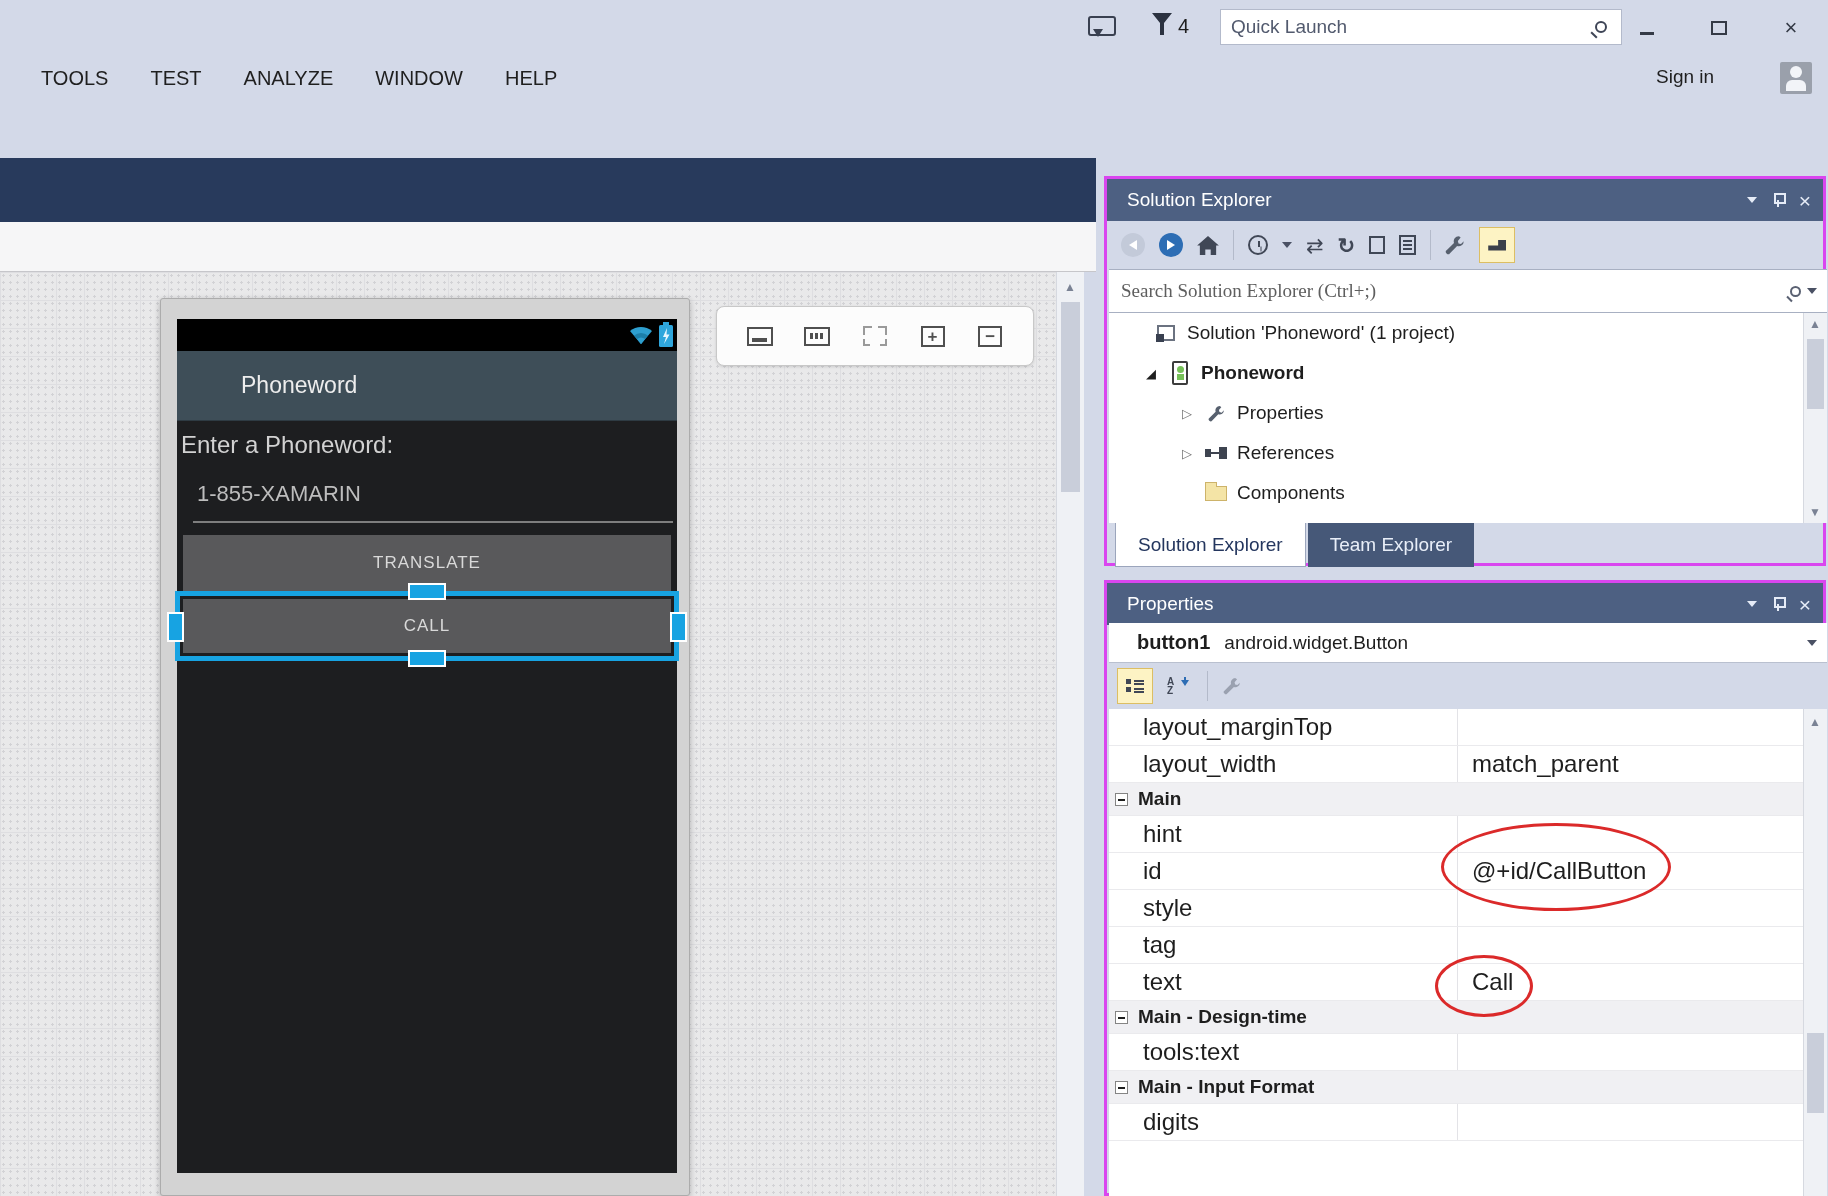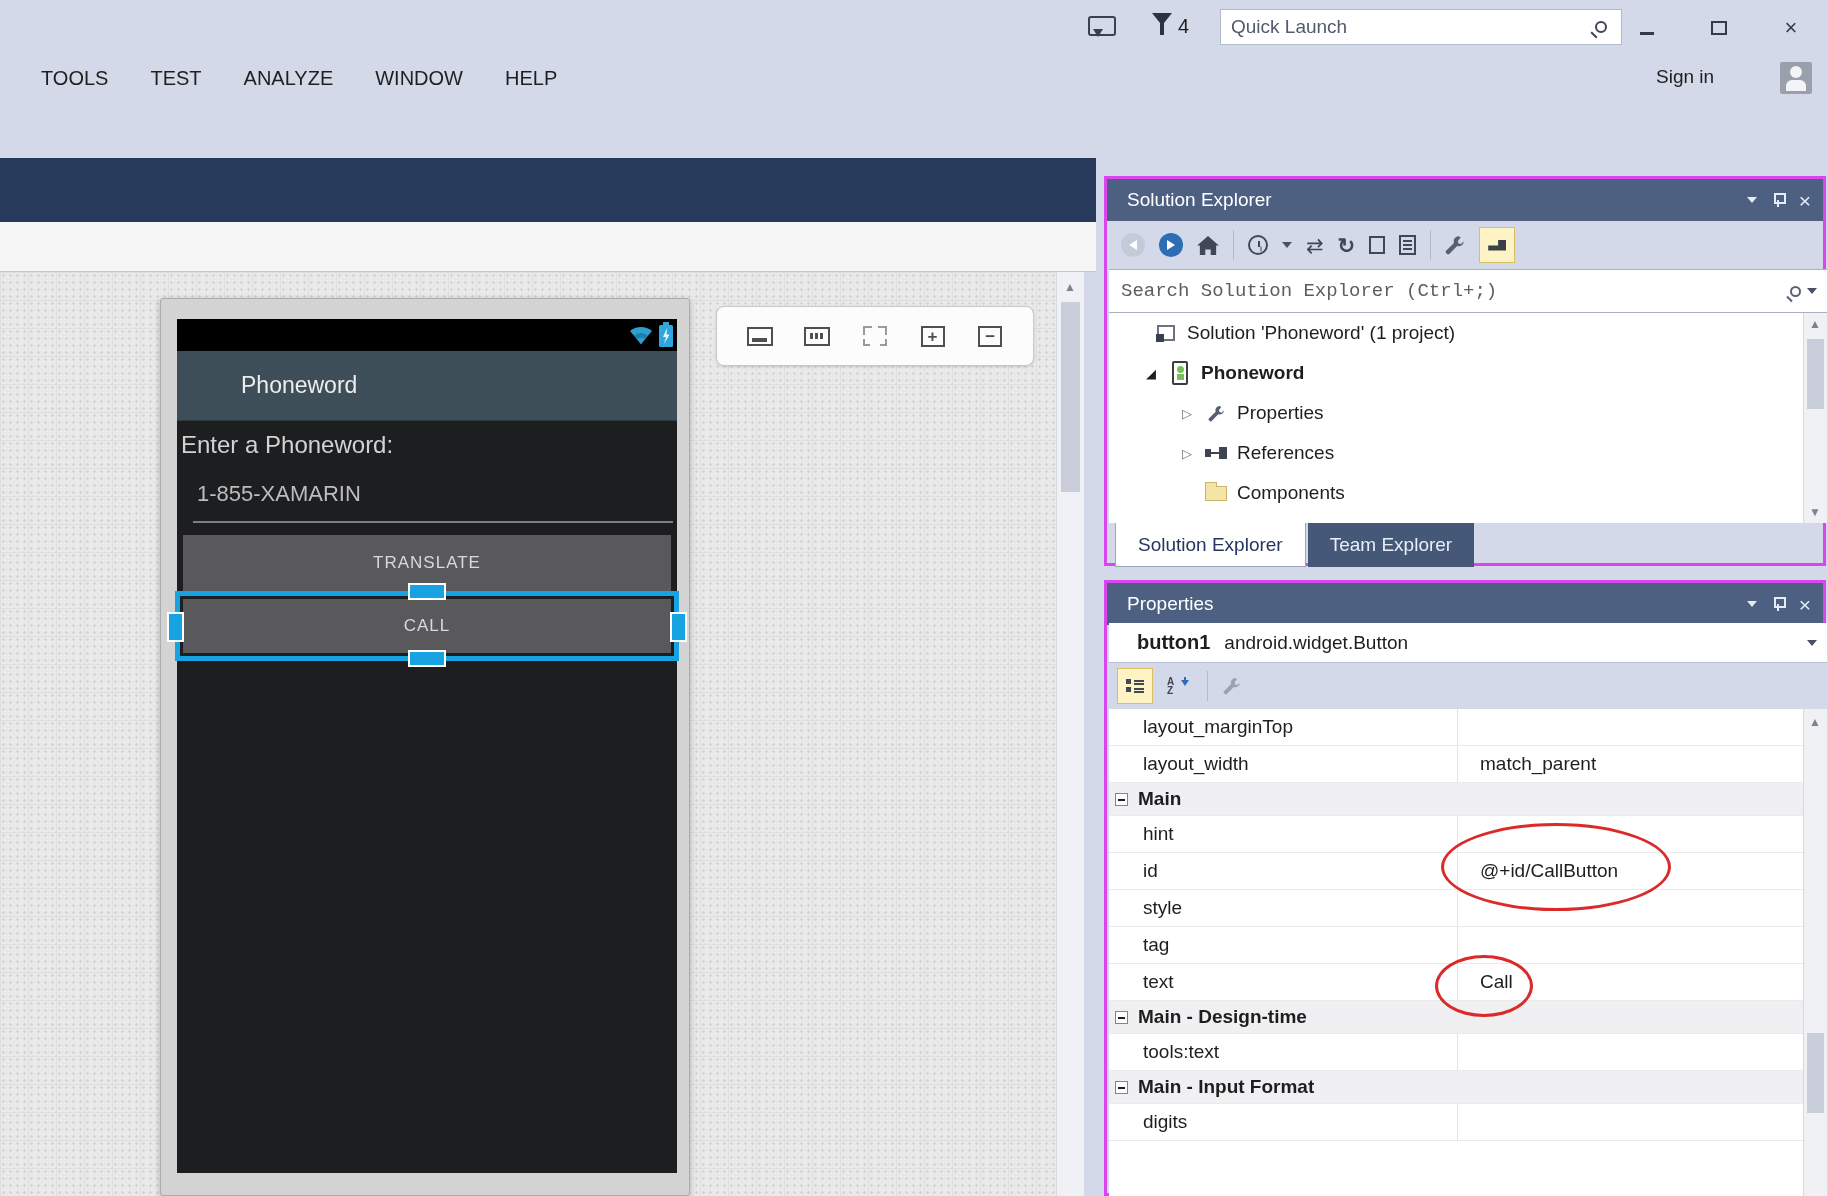--- a/index.html
+++ b/index.html
@@ -158,21 +158,21 @@
   .icon-clock { width:20px; height:20px; border:2px solid #404756; border-radius:50%; position:relative; }
   .icon-clock:after { content:""; position:absolute; left:8px; top:4px; width:2px; height:6px; background:#404756; box-shadow:2px 5px 0 -0.5px #404756; }
   .glyph-txt { font-size:21px; color:#404756; line-height:1; }
   .icon-copydocs { width:16px; height:18px; border:2px solid #404756; position:relative; background:#D3D9E8; }
   .icon-copydocs:before { content:""; position:absolute; left:3px; top:-7px; width:14px; height:16px; border:2px solid #404756; background:#D3D9E8; z-index:-1; }
   .icon-previewdocs { width:17px; height:20px; border:2px solid #404756; position:relative; }
   .icon-previewdocs:after { content:""; position:absolute; left:2px; top:3px; width:9px; height:2px; background:#404756; box-shadow:0 4px 0 #404756, 0 8px 0 #404756; }
   .yellow-btn { width:36px; height:36px; background:#FDF3C4; border:1px solid #DCBE63; display:flex; align-items:center; justify-content:center; }
   .dock-glyph { width:18px; height:11px; background:#3A3F4A; clip-path:polygon(0 55%,55% 55%,55% 0,100% 0,100% 100%,0 100%); }
   #se-search { position:absolute; left:2px; top:90px; width:718px; height:44px; background:#FFFFFF; border-top:1px solid #A8B0C2; border-bottom:1px solid #A8B0C2; display:flex; align-items:center; }
-  #se-search input { flex:1; border:none; outline:none; background:transparent; font-family:Liberation Mono, monospace; font-size:19px; color:#4A4A4A; padding:0 12px; }
+  #se-search input { flex:1; border:none; outline:none; background:transparent; font-family:Liberation Serif, serif; font-size:19px; color:#4A4A4A; padding:0 12px; }
   #se-search input::placeholder { color:#5E5E5E; opacity:1; }
   .search-mag { width:11px; height:11px; border:2px solid #5A6172; border-radius:50%; position:relative; margin-right:6px; }
   .search-mag:after { content:""; position:absolute; width:7px; height:2px; background:#5A6172; left:-6px; top:10px; transform:rotate(45deg); }
   #se-tree { position:absolute; left:2px; top:134px; width:718px; height:210px; background:#FFFFFF; overflow:hidden; }
   .tree-row { display:flex; align-items:center; height:40px; font-size:19px; }
   .tree-row .expander { width:24px; text-align:center; font-size:13px; color:#1E1E1E; flex:0 0 auto; }
   .tree-row .expander.hollow { color:#707070; }
   .tree-row .ticon { width:34px; display:flex; align-items:center; justify-content:center; flex:0 0 auto; }
   .tree-row .tlabel { margin-left:4px; white-space:nowrap; }
   .icon-solution { width:18px; height:16px; border:2px solid #6B7280; position:relative; }
@@ -203,23 +203,23 @@
   #obj-caret { position:absolute; right:10px; }
   #props-toolbar { position:absolute; left:2px; top:80px; width:718px; height:46px; background:#D3D9E8; display:flex; align-items:center; padding-left:8px; gap:6px; }
   .plain-btn { width:36px; height:36px; display:flex; align-items:center; justify-content:center; }
   .cat-glyph { width:18px; height:16px; position:relative; }
   .cat-glyph:before { content:""; position:absolute; left:0; top:1px; width:5px; height:5px; background:#404756; box-shadow:0 8px 0 #404756; }
   .cat-glyph:after { content:""; position:absolute; left:8px; top:2px; width:10px; height:2px; background:#404756; box-shadow:0 3px 0 #404756, 0 8px 0 #404756, 0 11px 0 #404756; }
   .az-glyph { position:relative; width:20px; height:18px; font-size:10px; font-weight:bold; color:#404756; line-height:9px; }
   .az-glyph .arr { position:absolute; right:-2px; top:3px; width:0; height:0; border:4px solid transparent; border-top:6px solid #2D6DB4; }
   .az-glyph .stem { position:absolute; right:1px; top:0; width:2px; height:5px; background:#2D6DB4; }
   #prop-grid { position:absolute; left:2px; top:126px; width:718px; height:490px; background:#FFFFFF; overflow:hidden; }
-  .prop-row { display:flex; height:37px; border-bottom:1px solid #EAEAED; width:694px; font-size:19px; }
+  .prop-row { display:flex; height:37px; border-bottom:1px solid #EAEAED; width:694px; font-size:24px; }
   .prop-name { flex:0 0 348px; padding-left:34px; display:flex; align-items:center; }
-  .prop-value { flex:1; border-left:1px solid #E3E3E7; padding-left:22px; display:flex; align-items:center; }
+  .prop-value { flex:1; border-left:1px solid #E3E3E7; padding-left:14px; display:flex; align-items:center; }
   .prop-cat { display:flex; align-items:center; height:33px; border-bottom:1px solid #EAEAED; width:694px; background:#F0F0F3; font-size:19px; font-weight:bold; }
   .minus-box { width:13px; height:13px; border:1px solid #848484; background:#fff; margin:0 10px 0 6px; position:relative; flex:0 0 auto; }
   .minus-box:after { content:""; position:absolute; left:2px; top:5px; width:7px; height:2px; background:#1E1E1E; }
   .grid-scroll { position:absolute; right:0; top:0; width:24px; height:490px; background:#EFF1F5; border-left:1px solid #D6D9E0; }
   .grid-scroll .up { position:absolute; left:5px; top:6px; font-size:12px; color:#7A8294; }
   .grid-scroll .thumb { position:absolute; left:3px; top:324px; width:17px; height:80px; background:#C9CEDA; }
   .annotation-oval { position:absolute; border:3px solid #DB2A2A; border-radius:50%; pointer-events:none; }
   #oval-id { left:332px; top:114px; width:230px; height:88px; }
   #oval-call { left:326px; top:246px; width:98px; height:62px; }
 </style>

